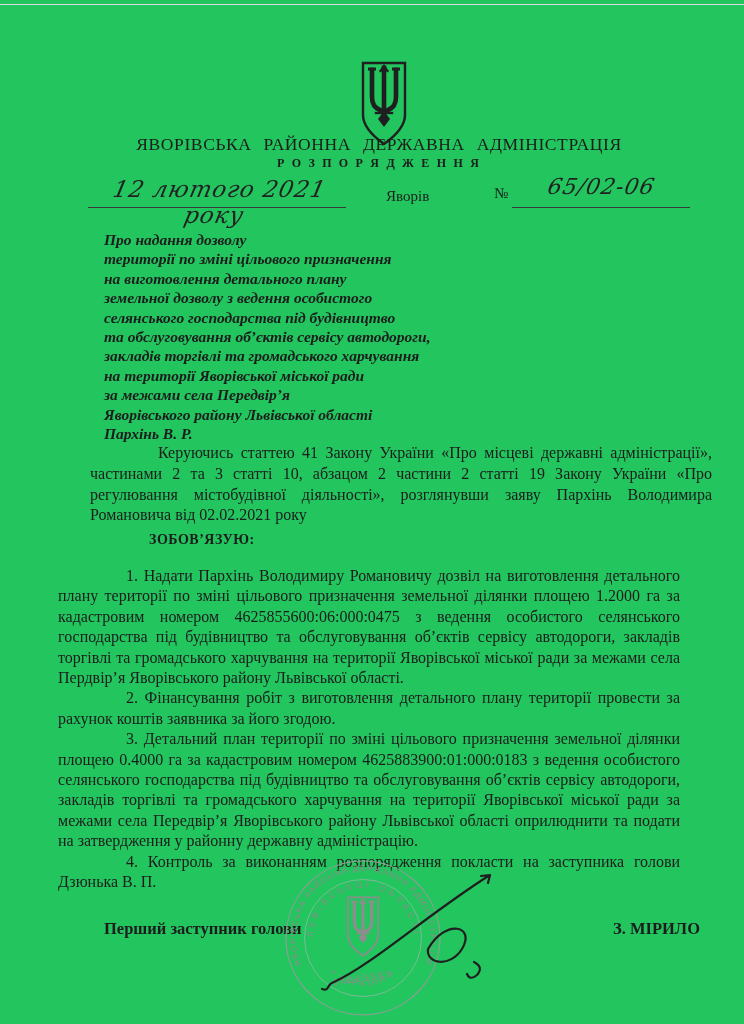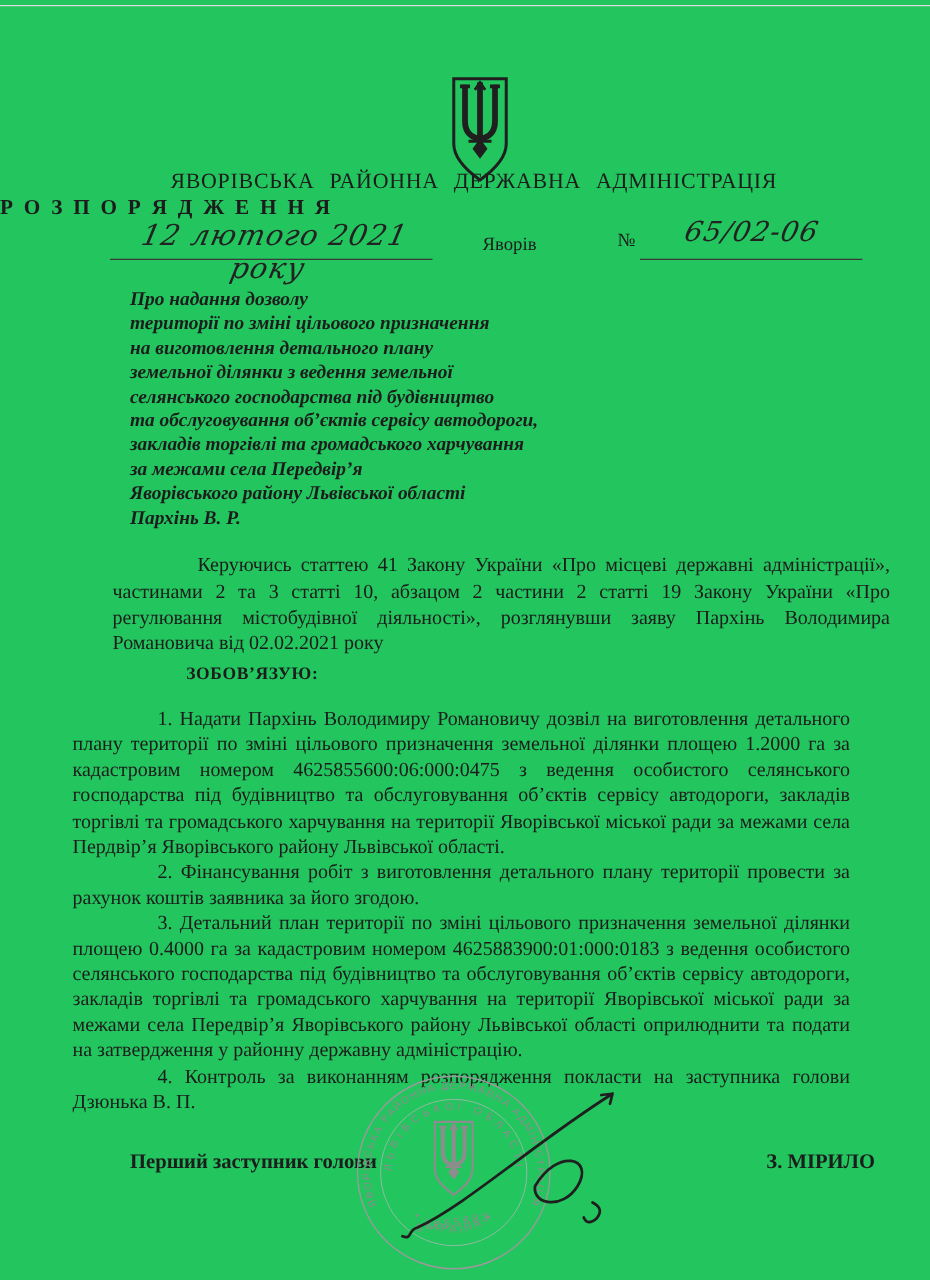--- a/index.html
+++ b/index.html
@@ -9,22 +9,22 @@
     margin:0 auto;
   }
   .scan-line{position:absolute;top:4px;left:0;width:100%;height:1px;background:#dcdcdc;}
   .emblem{position:absolute;left:360px;top:61px;width:48px;height:86px;}
   .org-name{
     position:absolute;top:134px;left:0;width:100%;text-align:center;
     font-size:17.5px;letter-spacing:.6px;word-spacing:7px;padding-left:14px;box-sizing:border-box;
     white-space:nowrap;
   }
   .doc-type{
-    position:absolute;top:156px;left:0;width:100%;
-    font-weight:bold;font-size:17px;letter-spacing:2.2px;box-sizing:border-box;
+    position:absolute;top:156px;left:0;width:100%;text-align:center;
+    font-weight:bold;font-size:12px;letter-spacing:2.2px;padding-left:14px;box-sizing:border-box;
     white-space:nowrap;
   }
   .hw{
     font-family:"DejaVu Serif",serif;font-style:italic;display:inline-block;
     transform:skewX(-12deg);color:#222222;
   }
   .date-slot{
     position:absolute;left:88px;top:176px;width:258px;height:31px;
     border-bottom:1.3px solid #3a3a3a;text-align:center;
   }
@@ -96,24 +96,25 @@
   <div class="city">Яворів</div>
   <div class="num-label">№</div>
   <div class="num-slot">
     <span class="hw">65/02-06</span>
   </div>
 
   <div class="subject">
     <div>Про надання дозволу</div>
     <div>території по зміні цільового призначення</div>
     <div>на виготовлення детального плану</div>
-    <div>земельної ділянки з ведення земельної</div>
+    <div>земельної дозволу з ведення особистого</div>
     <div>селянського господарства під  будівництво</div>
     <div>та обслуговування об’єктів сервісу автодороги,</div>
     <div>закладів торгівлі та громадського харчування</div>
+    <div>на території Яворівської міської ради</div>
     <div>за межами села Передвір’я</div>
     <div>Яворівського району  Львівської області</div>
     <div>Пархінь В. Р.</div>
   </div>
 
   <div class="preamble">Керуючись статтею 41 Закону України «Про місцеві державні адміністрації», частинами 2 та 3 статті 10, абзацом 2 частини 2 статті 19 Закону України «Про регулювання містобудівної діяльності», розглянувши заяву Пархінь Володимира Романовича від 02.02.2021 року</div>
 
   <div class="resolution">ЗОБОВ’ЯЗУЮ:</div>
 
   <div class="items">

